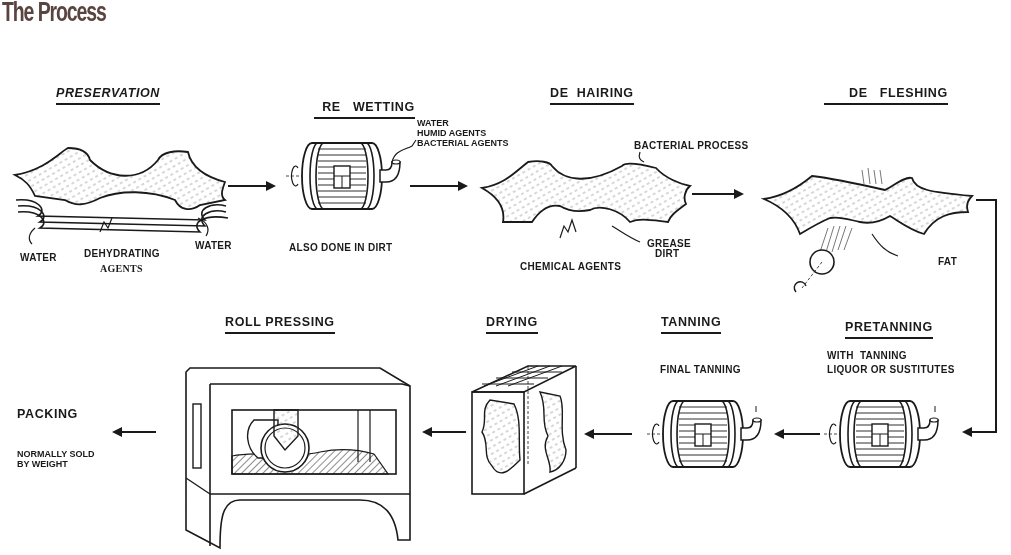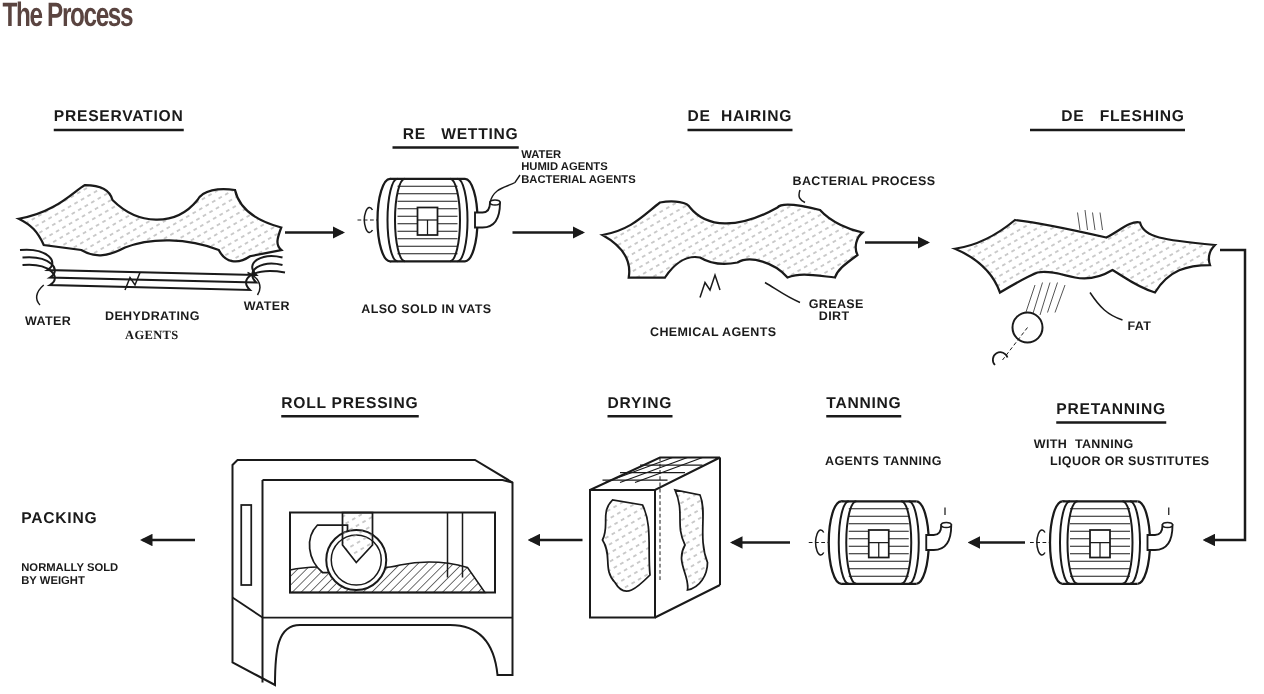--- a/index.html
+++ b/index.html
@@ -14,21 +14,21 @@
   .lbl { position: absolute; font-weight: bold; font-size: 10px; color: #1a1a1a; white-space: nowrap;
          letter-spacing: 0.3px; line-height: 12px; }
   .lbl.small { font-size: 9px; line-height: 10px; letter-spacing: 0; }
   svg.drawing { position: absolute; left: 0; top: 0; }
 </style>
 </head>
 <body>
 
 <div class="title">The Process</div>
 
-<div class="stage-title" style="left:43px; top:86px;">
+<div class="stage-title" style="left:56px; top:86px;font-style:italic;">
   <span>PRESERVATION</span><span class="ul"></span>
 </div>
 <div class="stage-title" style="left:314px; top:86px; white-space:pre;">
   <span style="white-space:pre;">RE   WETTING</span><span class="ul"></span>
 </div>
 <div class="stage-title" style="left:550px; top:86px;">
   <span style="white-space:pre;">DE  HAIRING</span><span class="ul"></span>
 </div>
 <div class="stage-title" style="left:824px; top:86px;">
   <span style="white-space:pre;padding-left:25px;">DE   FLESHING</span><span class="ul"></span>
@@ -50,33 +50,33 @@
 </div>
 
 <div class="lbl" style="left:20px; top:252px;">WATER</div>
 <div class="lbl" style="left:84px; top:248px;">DEHYDRATING</div>
 <div class="lbl" style="left:100px; top:263px;font-family:Liberation Serif, serif;">AGENTS</div>
 <div class="lbl" style="left:195px; top:240px;">WATER</div>
 
 <div class="lbl small" style="left:417px; top:118px;">WATER</div>
 <div class="lbl small" style="left:417px; top:128px;">HUMID AGENTS</div>
 <div class="lbl small" style="left:417px; top:138px;">BACTERIAL AGENTS</div>
-<div class="lbl" style="left:289px; top:242px;">ALSO SOLD IN VATS</div>
+<div class="lbl" style="left:289px; top:242px;">ALSO DONE IN DIRT</div>
 
 <div class="lbl" style="left:634px; top:140px;">BACTERIAL PROCESS</div>
 <div class="lbl" style="left:647px; top:238px;">GREASE</div>
 <div class="lbl" style="left:655px; top:248px;">DIRT</div>
 <div class="lbl" style="left:520px; top:261px;">CHEMICAL AGENTS</div>
 
-<div class="lbl" style="left:902px; top:256px;text-align:right;">FAT</div>
+<div class="lbl" style="left:938px; top:256px;text-align:right;">FAT</div>
 
 <div class="lbl" style="left:827px; top:350px; white-space:pre;">WITH  TANNING</div>
-<div class="lbl" style="left:827px; top:364px;margin-left:13px;">LIQUOR OR SUSTITUTES</div>
-
-<div class="lbl" style="left:660px; top:364px;">AGENTS TANNING</div>
+<div class="lbl" style="left:827px; top:364px;">LIQUOR OR SUSTITUTES</div>
+
+<div class="lbl" style="left:660px; top:364px;">FINAL TANNING</div>
 
 <div class="lbl small" style="left:17px; top:449px;">NORMALLY SOLD</div>
 <div class="lbl small" style="left:17px; top:459px;text-align:right;">BY WEIGHT</div>
 
 <svg class="drawing" width="1011" height="555" viewBox="0 0 1011 555">
   <defs>
     <marker id="ah" markerWidth="10" markerHeight="10" refX="8" refY="5" orient="auto" markerUnits="userSpaceOnUse">
       <path d="M0,0 L10,5 L0,10 z" fill="#1a1a1a"></path>
     </marker>
     <pattern id="hatch" width="6" height="6" patternUnits="userSpaceOnUse" patternTransform="rotate(-30)">

